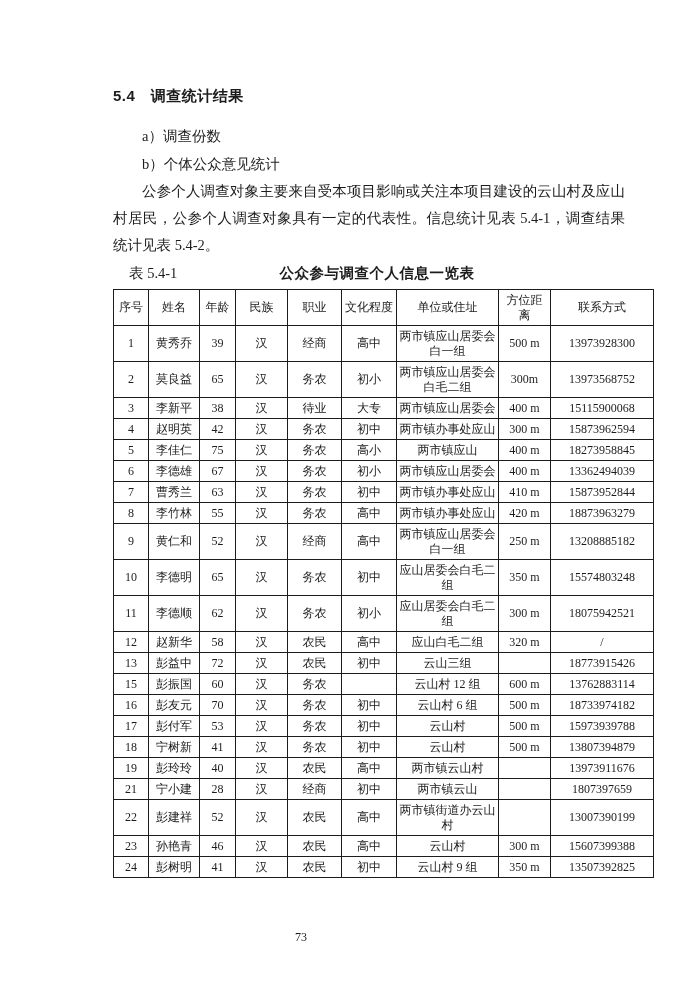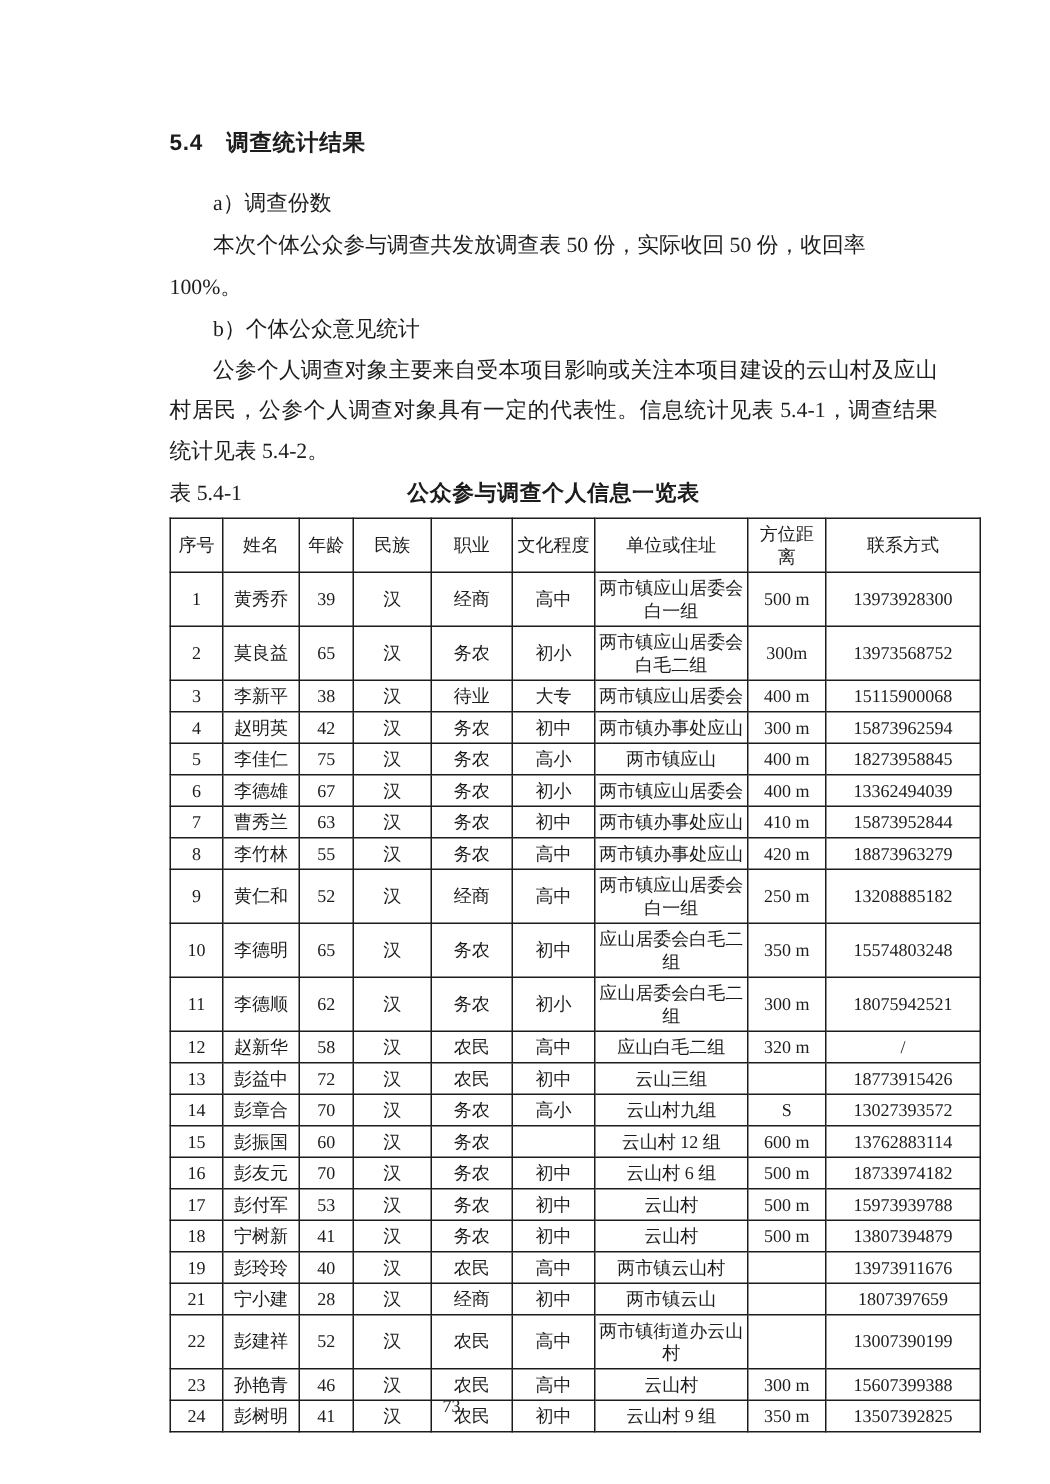--- a/index.html
+++ b/index.html
@@ -37,21 +37,21 @@
     line-height: 28px;
     margin: 0;
   }
   .indent { text-indent: 2em; }
   .justify { text-align: justify; line-height: 27px; }
   .caption-row {
     position: relative;
     text-align: center;
     font-size: 14.5px;
     line-height: 22px;
-    margin: 3px 0 5px 0;
+    margin: 3px 0 5px 16px;
   }
   .caption-label {
     position: absolute;
     left: 0;
     top: 0;
     font-weight: normal;
   }
   .caption-title {
     font-weight: bold;
     font-family: "Liberation Sans", "DejaVu Sans", sans-serif;
@@ -86,21 +86,20 @@
 </head>
 <body>
 
 <div class="page-content">
 
   <div class="h1">5.4　调查统计结果</div>
 
 
   <p class="para indent">a）调查份数</p>
 
-  <p class="para indent">本次个体公众参与调查共发放调查表 50 份，实际收回 50 份，收回率 100%。</p>
 
   <p class="para indent">b）个体公众意见统计</p>
 
   <p class="para indent justify">公参个人调查对象主要来自受本项目影响或关注本项目建设的云山村及应山村居民，公参个人调查对象具有一定的代表性。信息统计见表 5.4-1，调查结果统计见表 5.4-2。</p>
 
   <div class="caption-row">
     <span class="caption-label">表 5.4-1</span>
     <span class="caption-title">公众参与调查个人信息一览表</span>
   </div>
 
@@ -267,31 +266,20 @@
           <td>彭益中</td>
           <td>72</td>
           <td>汉</td>
           <td>农民</td>
           <td>初中</td>
           <td>云山三组</td>
           <td></td>
           <td>18773915426</td>
         </tr>
         <tr>
-          <td>14</td>
-          <td>彭章合</td>
-          <td>70</td>
-          <td>汉</td>
-          <td>务农</td>
-          <td>高小</td>
-          <td>云山村九组</td>
-          <td>S</td>
-          <td>13027393572</td>
-        </tr>
-        <tr>
           <td>15</td>
           <td>彭振国</td>
           <td>60</td>
           <td>汉</td>
           <td>务农</td>
           <td></td>
           <td>云山村 12 组</td>
           <td>600 m</td>
           <td>13762883114</td>
         </tr>

